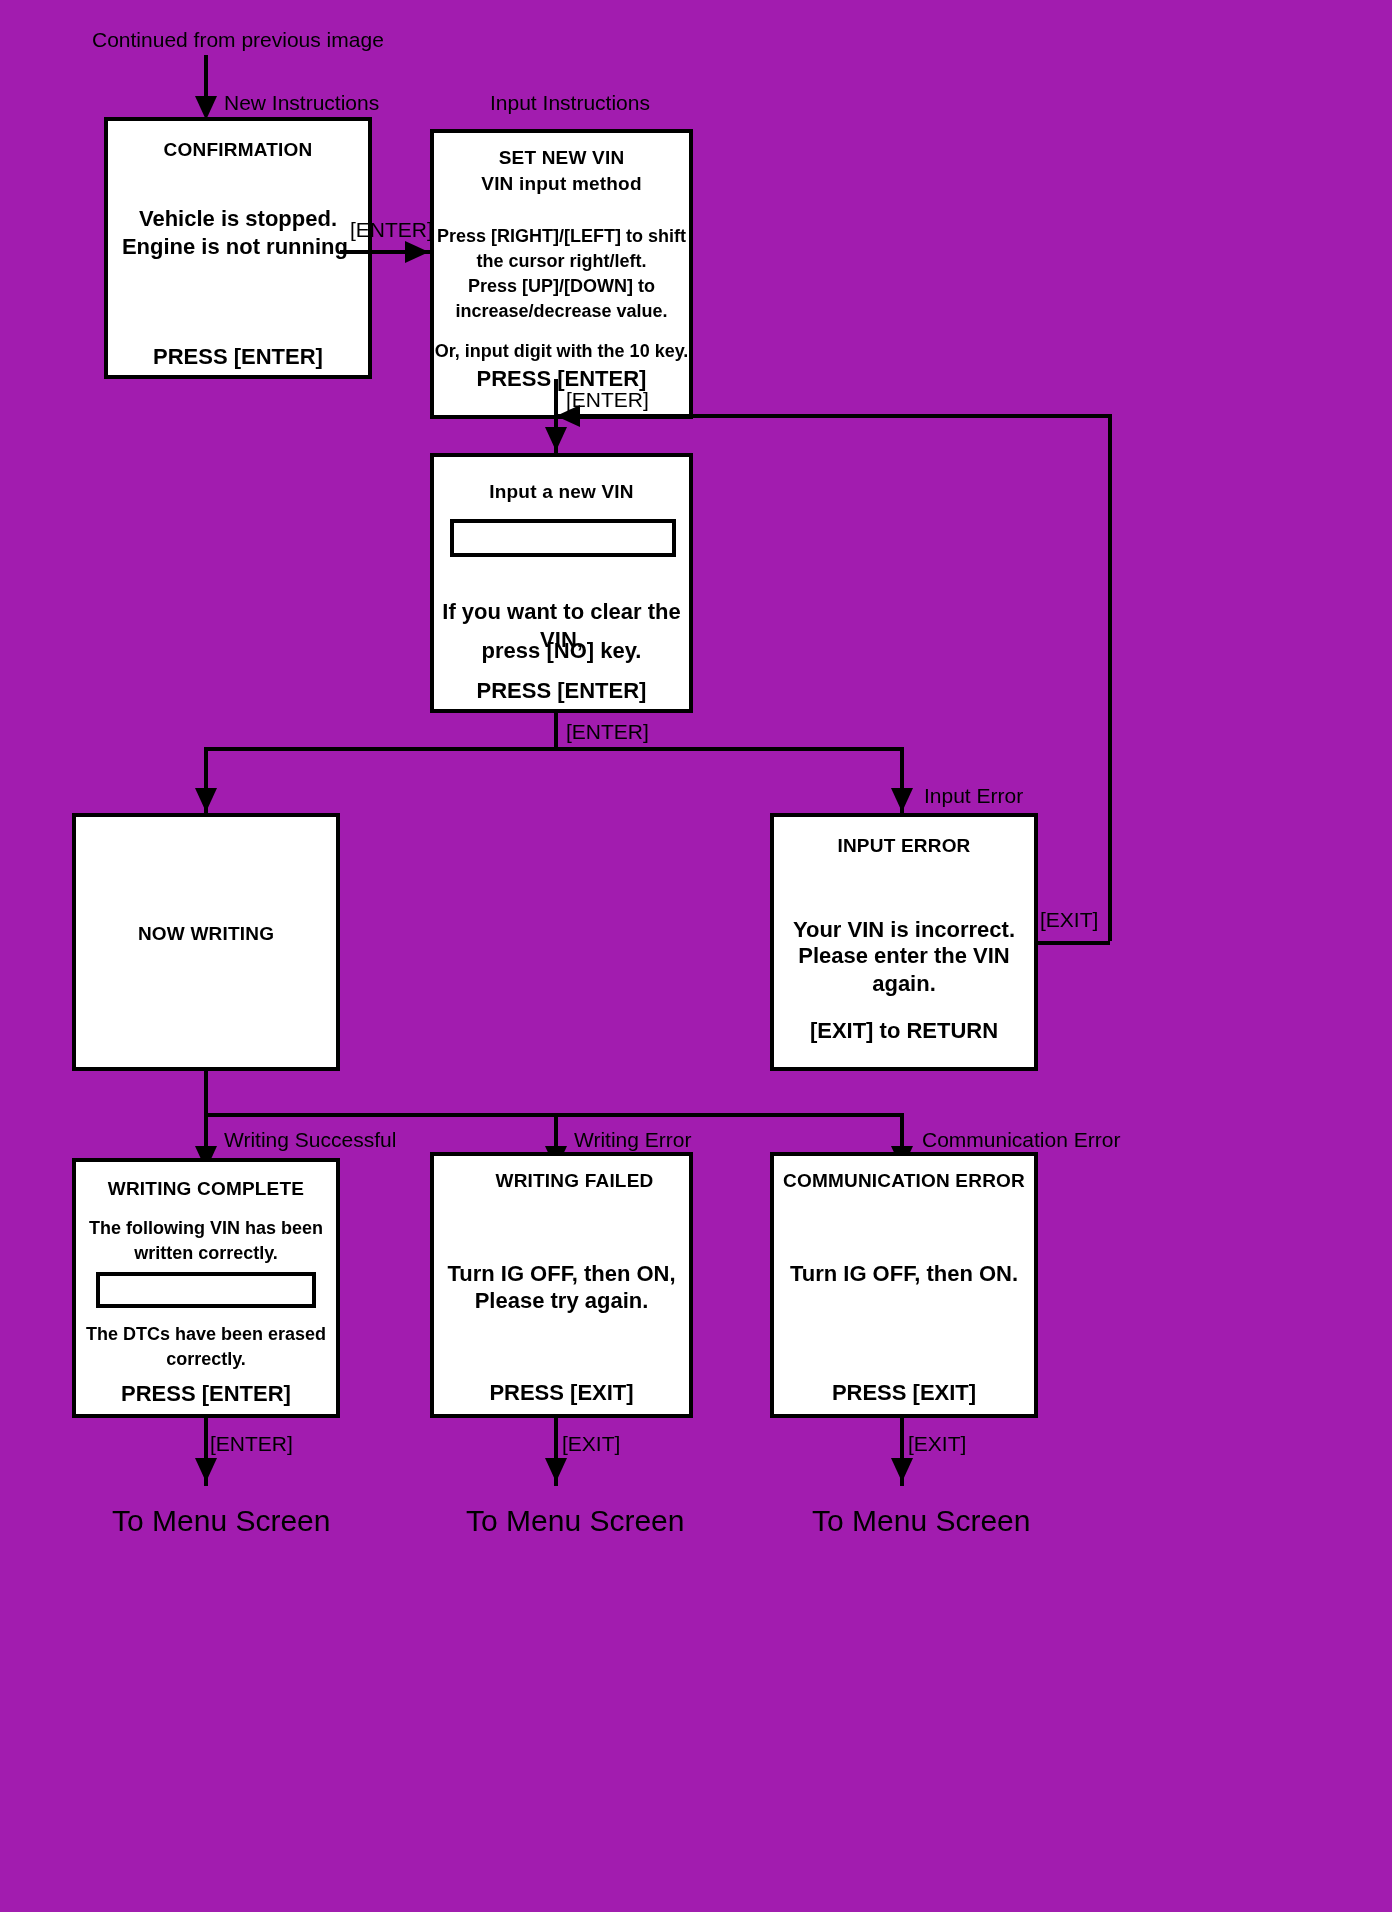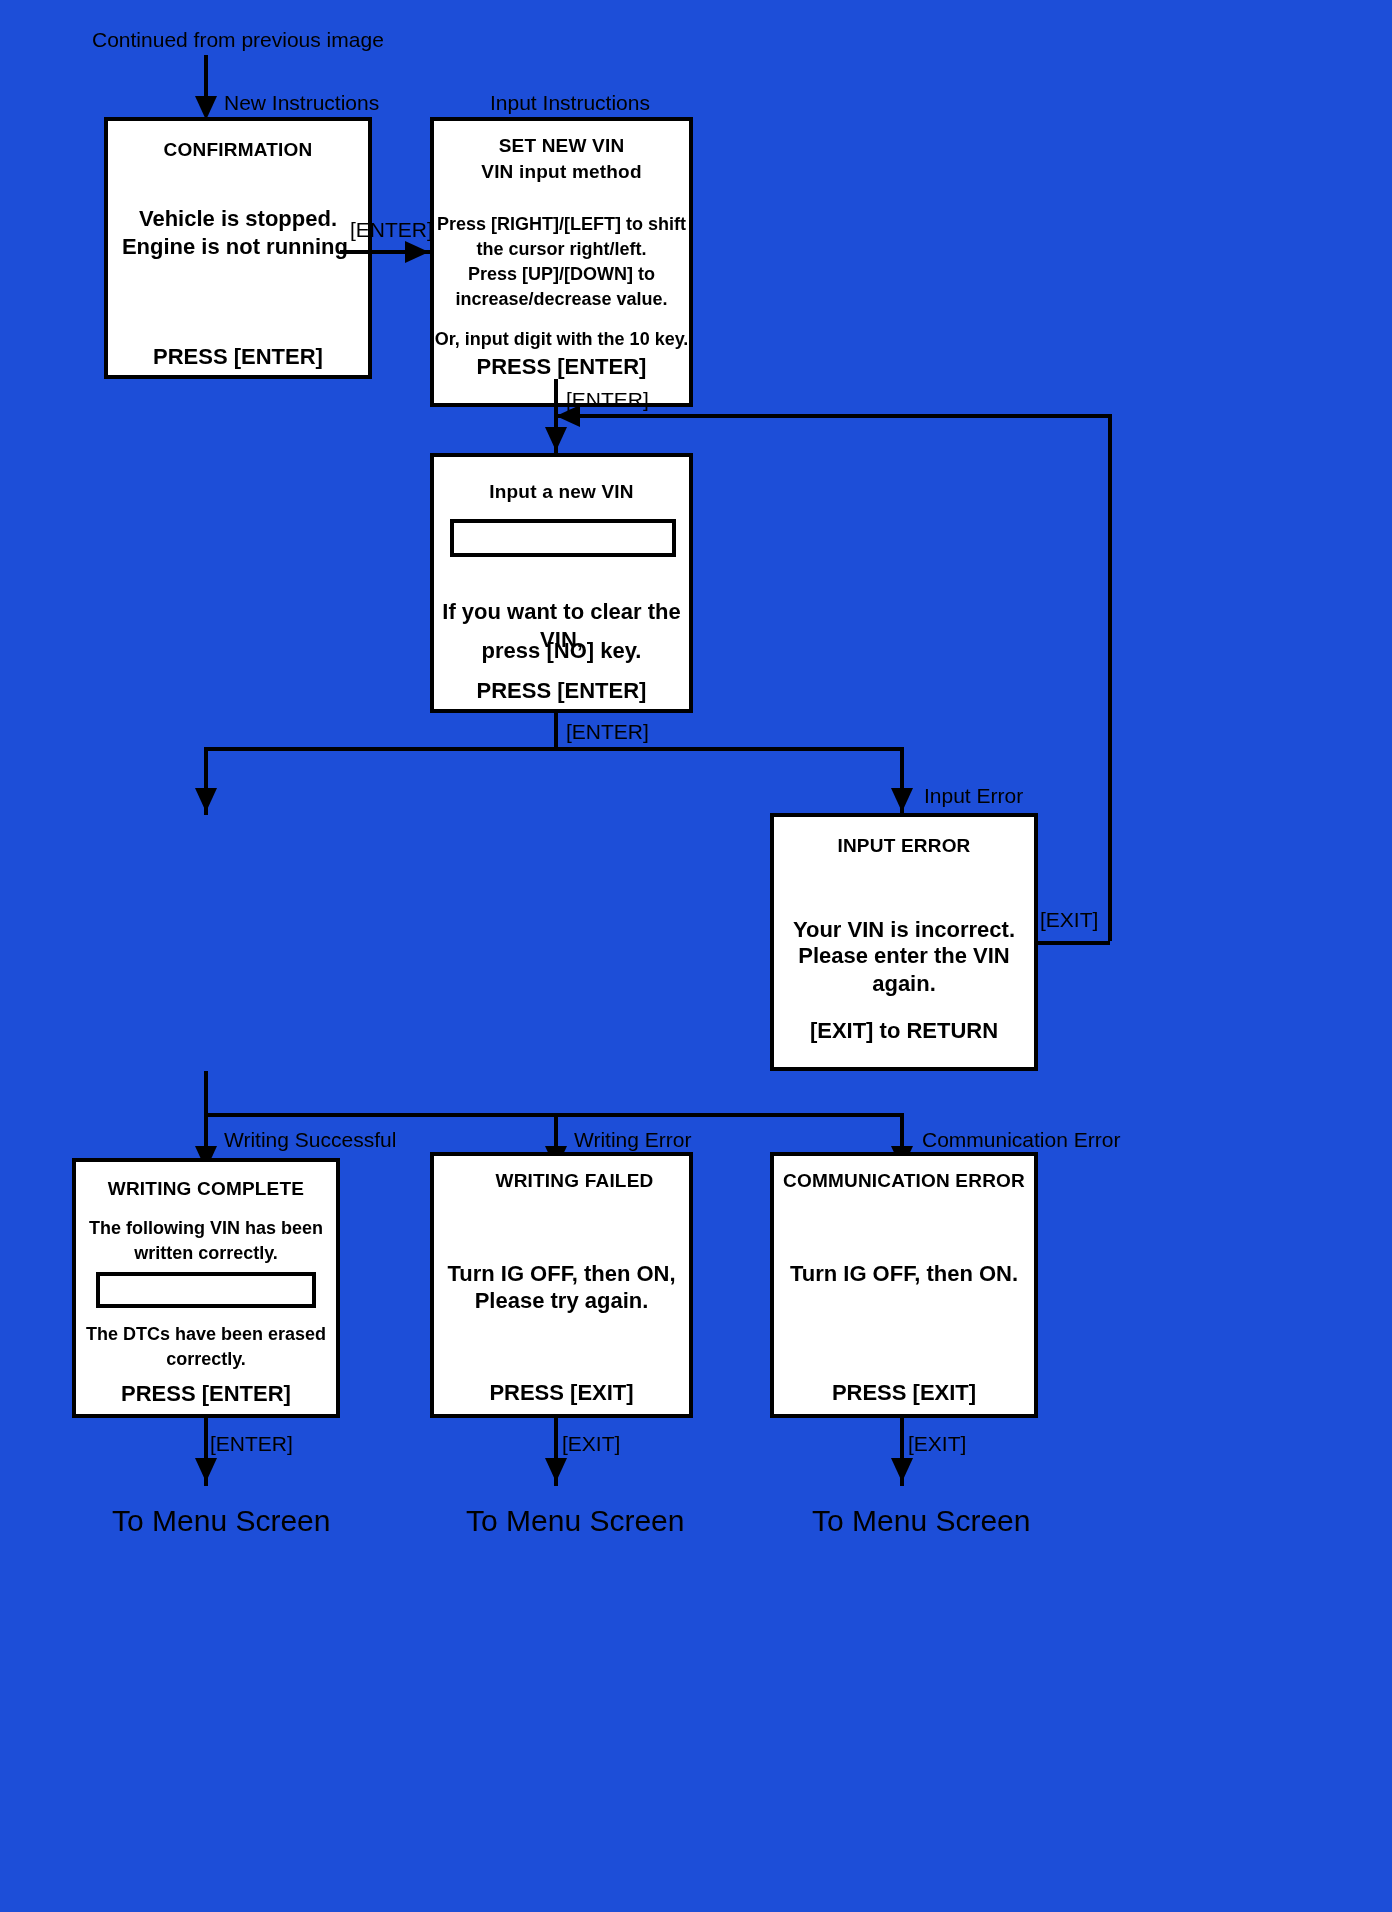--- a/index.html
+++ b/index.html
@@ -9,21 +9,21 @@
     background: #ffffff;
   }
   body {
     font-family: "Liberation Sans", sans-serif;
     color: #000000;
   }
   #canvas {
     position: relative;
     width: 1392px;
     height: 1912px;
-    background: #1d4ed8;
+    background: #a21caf;
     overflow: hidden;
   }
 
   
   .box {
     position: absolute;
     box-sizing: border-box;
     border: 4px solid #000;
     background: #fff;
     text-align: center;
@@ -126,21 +126,21 @@
     <div class="screen-text" style="top:112px;">Engine is not running.</div>
     <div class="screen-text" style="top:222px;">PRESS [ENTER]</div>
   </div>
 
   <div class="hline" style="left:340px; top:250px; width:90px;"></div>
   <div class="arrow-right" style="left:405px; top:241px;"></div>
   <div class="edge-label" style="left:350px; top:218px;">[ENTER]</div>
 
   <div class="caption" style="left:490px; top:91px;">Input Instructions</div>
 
-  <div class="box" style="left:430px; top:117px; width:263px; height:290px;">
+  <div class="box" style="left:430px; top:129px; width:263px; height:290px;">
     <div class="screen-title" style="top:14px;">SET NEW VIN</div>
     <div class="screen-title" style="top:40px;">VIN input method</div>
     <div class="screen-text small" style="top:89px;">Press [RIGHT]/[LEFT] to shift</div>
     <div class="screen-text small" style="top:114px;">the cursor right/left.</div>
     <div class="screen-text small" style="top:139px;">Press [UP]/[DOWN] to</div>
     <div class="screen-text small" style="top:164px;">increase/decrease value.</div>
     <div class="screen-text small" style="top:204px;">Or, input digit with the 10 key.</div>
     <div class="screen-text" style="top:232px;">PRESS [ENTER]</div>
   </div>
 
@@ -166,20 +166,23 @@
   <div class="hline" style="left:204px; top:747px; width:700px;"></div>
 
   <div class="vline" style="left:204px; top:747px; height:68px;"></div>
   <div class="arrow-down" style="left:195px; top:788px;"></div>
 
   <div class="vline" style="left:900px; top:747px; height:68px;"></div>
   <div class="arrow-down" style="left:891px; top:788px;"></div>
 
   <div class="caption" style="left:924px; top:784px;">Input Error</div>
 
+  <div class="box" style="left:72px; top:813px; width:268px; height:258px;">
+    <div class="screen-title" style="top:106px;">NOW WRITING</div>
+  </div>
 
   <div class="box" style="left:770px; top:813px; width:268px; height:258px;">
     <div class="screen-title" style="top:18px;">INPUT ERROR</div>
     <div class="screen-text" style="top:99px;">Your VIN is incorrect.</div>
     <div class="screen-text" style="top:125px;">Please enter the VIN again.</div>
     <div class="screen-text" style="top:200px;">[EXIT] to RETURN</div>
   </div>
 
   <div class="hline" style="left:1038px; top:941px; width:72px;"></div>
   <div class="edge-label" style="left:1040px; top:908px;">[EXIT]</div>

